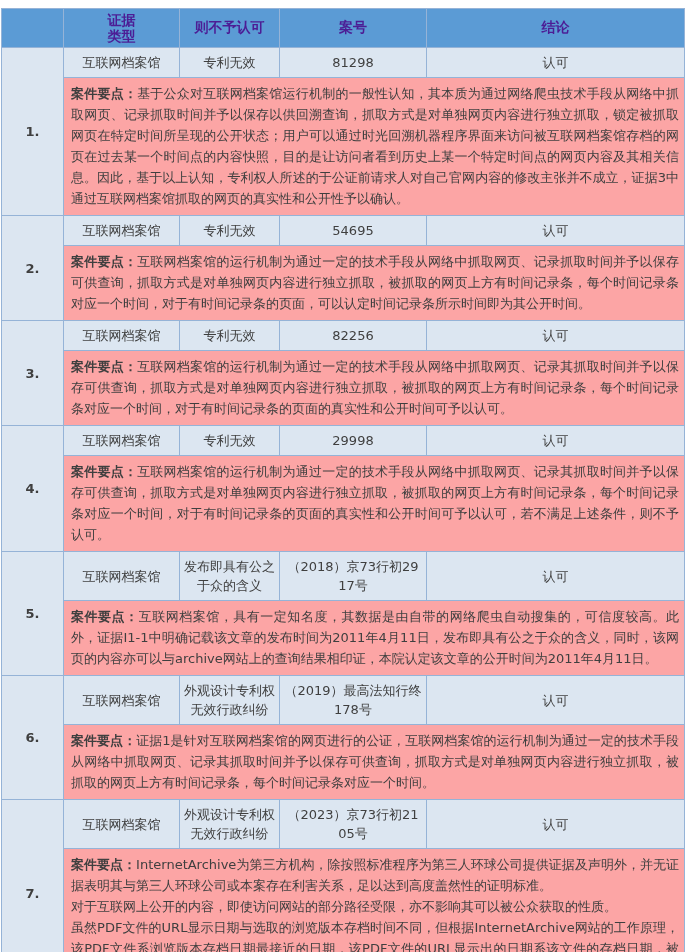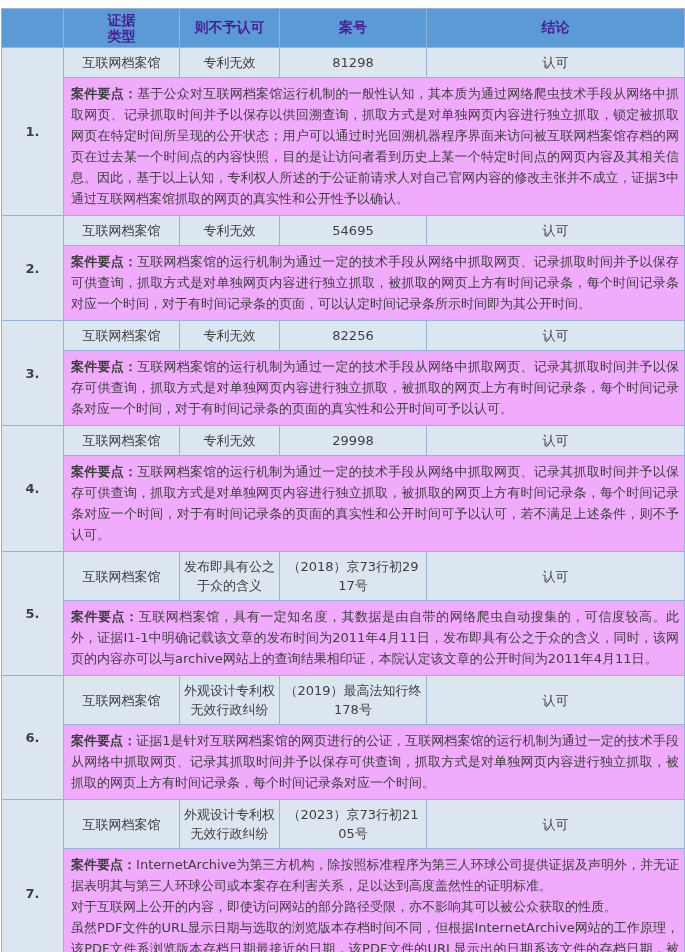--- a/index.html
+++ b/index.html
@@ -51,21 +51,21 @@
   }
   td.num-cell {
     background: #dce6f1;
     font-weight: bold;
     font-size: 13px;
     text-align: left;
     vertical-align: middle;
     padding: 0 0 0 6px;
   }
   tr.key-row td.key-cell {
-    background: #f0abfc;
+    background: #fca5a5;
     font-size: 13px;
     line-height: 21px;
     text-align: justify;
     vertical-align: top;
     padding: 5px 5px 6px 7px;
   }
   .key-cell p {
     margin: 0;
   }
   .key-label {

